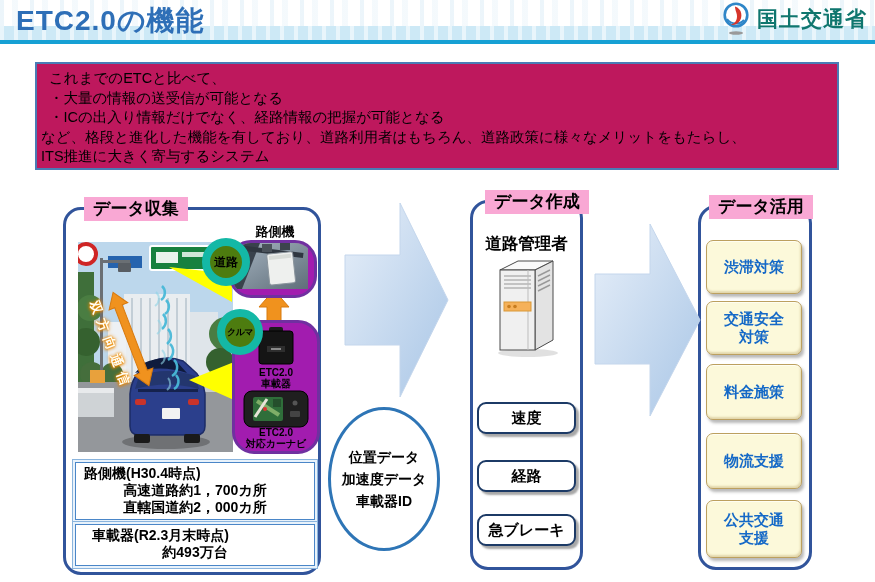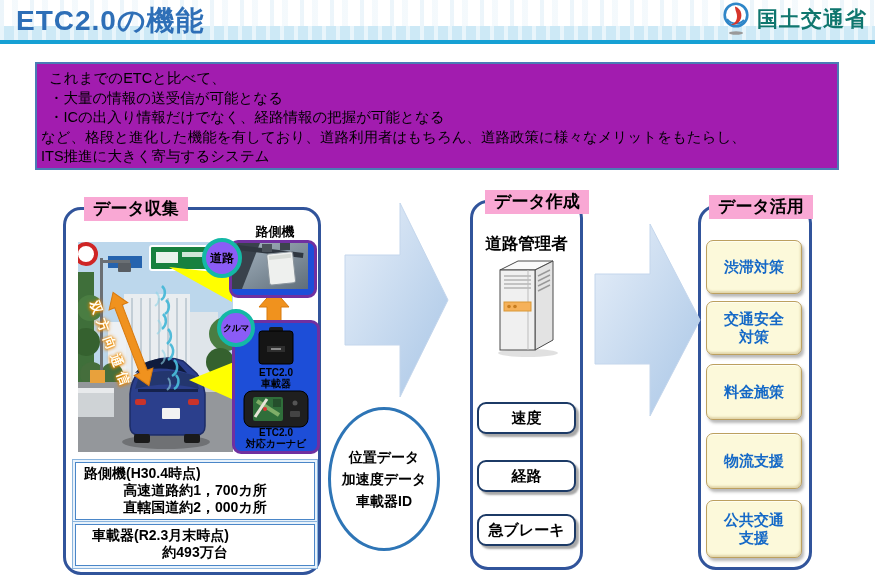--- a/index.html
+++ b/index.html
@@ -10,42 +10,42 @@
        background:repeating-linear-gradient(90deg,rgba(150,200,230,.18) 0 4px,transparent 4px 12px,rgba(150,200,230,.10) 12px 18px,transparent 18px 30px);}
   .hdr-band{position:absolute;left:0;top:26px;width:875px;height:14px;
        background:repeating-linear-gradient(90deg,rgba(255,255,255,.55) 0 4px,transparent 4px 14px),#cde9f6;}
   .hdr-rule{position:absolute;left:0;top:40px;width:875px;height:4px;background:#16a0d4;}
   .page-title{position:absolute;left:16px;top:2px;font-size:28px;font-weight:bold;
        color:#2e6fb7;letter-spacing:1px;white-space:nowrap;z-index:3;}
   .gov{position:absolute;right:8px;top:2px;display:flex;align-items:center;gap:6px;z-index:3;}
   .gov-name{font-size:21px;font-weight:600;color:#0f766e;letter-spacing:1px;}
   
   .intro{position:absolute;left:35px;top:62px;width:800px;height:99px;border:2px solid #4a7cb5;
-         background:#a21caf;font-size:14.5px;line-height:19.5px;padding-top:5px;}
+         background:#be185d;font-size:14.5px;line-height:19.5px;padding-top:5px;}
   .intro .ln{margin-left:4px;white-space:nowrap;}
   .intro .ind{margin-left:12px;}
   
   .col{position:absolute;border:3px solid #31549b;border-radius:18px;background:transparent;}
   .col-title{position:absolute;top:-13px;background:#f9a8d4;padding:0 9px;font-size:17px;
              font-weight:bold;line-height:24px;white-space:nowrap;z-index:6;}
   .col-collect{left:63px;top:207px;width:252px;height:362px;}
   .col-create{left:470px;top:200px;width:107px;height:364px;}
   .col-use{left:698px;top:205px;width:108px;height:359px;}
   
   .photo{position:absolute;left:12px;top:32px;width:155px;height:210px;overflow:hidden;}
   .bidir{position:absolute;left:24px;top:56px;font-size:13px;font-weight:bold;color:#fffdf2;
          letter-spacing:6px;white-space:nowrap;transform:rotate(69deg);transform-origin:0 0;
          text-shadow:0 0 2px #f08c00,0 0 4px #f08c00,1px 1px 3px #e07f00;z-index:2;}
   .rsu-label{position:absolute;left:168px;top:13px;width:82px;text-align:center;
              font-size:13px;font-weight:bold;}
-  .pframe{position:absolute;border:3px solid #7030a0;border-radius:9px;background:#1d4ed8;
+  .pframe{position:absolute;border:3px solid #7030a0;border-radius:22px;background:#a21caf;
           overflow:hidden;z-index:4;}
   .pframe1{left:163px;top:30px;width:82px;height:52px;}
   .pframe2{left:166px;top:110px;width:82px;height:128px;overflow:visible;}
-  .badge{position:absolute;border:4px solid #14b8a6;border-radius:50%;background:#8b5cf6;
+  .badge{position:absolute;border:8px solid #14b8a6;border-radius:50%;background:#4d7c0f;
          display:flex;align-items:center;justify-content:center;font-weight:bold;z-index:5;}
   .badge-road{left:136px;top:28px;width:32px;height:32px;font-size:12px;}
   .badge-car{left:151px;top:99px;width:30px;height:30px;font-size:9px;letter-spacing:-.5px;}
   .tri-layer{position:absolute;left:0;top:0;width:252px;height:362px;z-index:3;pointer-events:none;}
   .uparrow{position:absolute;left:192px;top:80px;z-index:2;}
   .cap{position:absolute;left:0;width:82px;text-align:center;font-size:10px;font-weight:bold;
        line-height:11px;white-space:pre-line;}
   
   .stat{position:absolute;left:6px;width:240px;border:1px solid #8ab4dd;background:#e8f2fb;padding:2px;}
   .stat-in{border:1px solid #4a86c8;background:#fff;height:100%;box-sizing:border-box;

